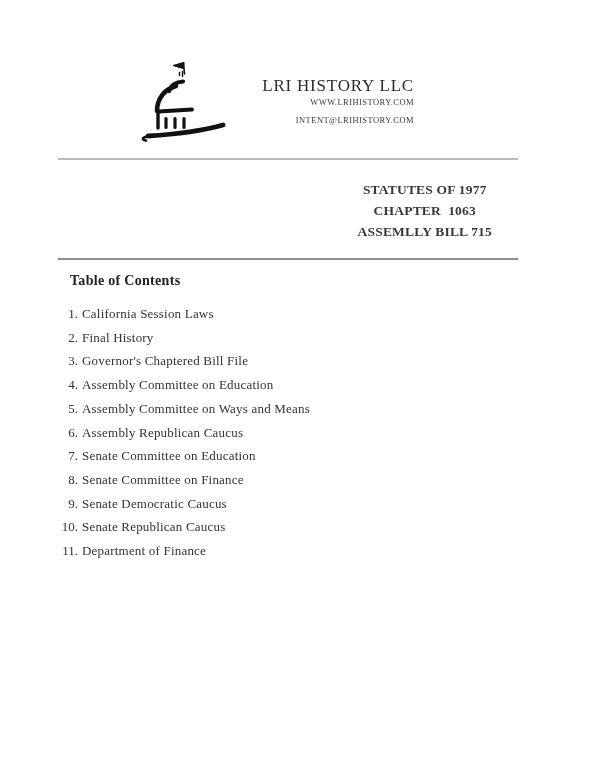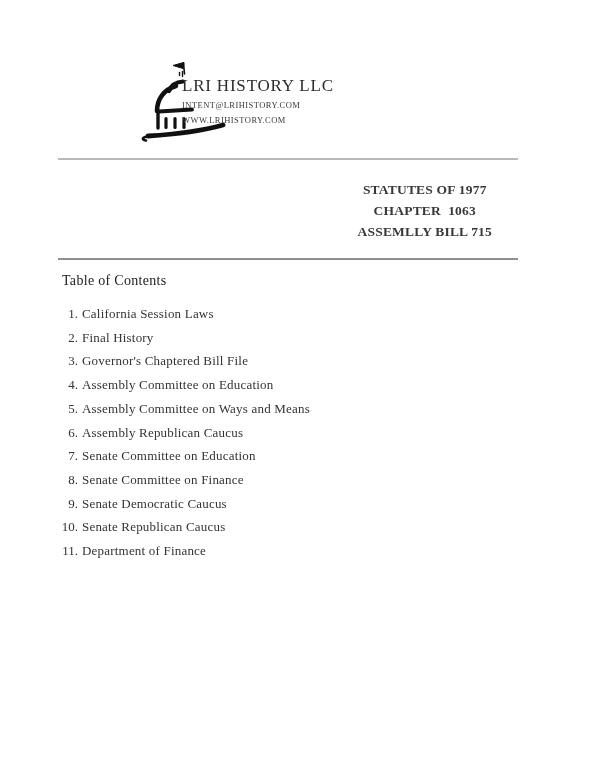--- a/index.html
+++ b/index.html
@@ -23,21 +23,21 @@
     left: 138px;
     top: 58px;
     width: 92px;
     height: 86px;
   }
   .header-text {
     position: absolute;
     left: 182px;
     top: 76px;
     width: 232px;
-    text-align: left;
+    text-align: right;
   }
   .company-name {
     font-size: 17px;
     letter-spacing: 0.8px;
     color: #2c2c2c;
     line-height: 19px;
     white-space: nowrap;
   }
   .contact-line {
     font-size: 8.5px;
@@ -76,24 +76,24 @@
     left: 58px;
     top: 258px;
     width: 460px;
     height: 1.5px;
     background: #8f8f8f;
   }
 
   
   .toc-title {
     position: absolute;
-    left: 62px;
+    left: 70px;
     top: 273px;
     font-size: 14px;
-    font-weight: normal;
+    font-weight: bold;
     letter-spacing: 0.3px;
     color: #222222;
   }
   .toc-list {
     position: absolute;
     left: 50px;
     top: 302px;
     width: 420px;
   }
   .toc-row {
@@ -139,22 +139,22 @@
       <path d="M37,59.5 L37,68.5" stroke-width="3.2"></path>
       <path d="M46,59.5 L46,68.5" stroke-width="3.2"></path>
 
       <path d="M10,77 C35,75.5 62,72.5 85,66" stroke-width="4.8"></path>
       <path d="M10,77.5 C5,78 2.5,80.5 8,81.5" stroke-width="2.6"></path>
     </g>
   </svg>
 
   <div class="header-text">
     <div class="company-name">LRI HISTORY LLC</div>
+    <div class="contact-line">WWW.LRIHISTORY.COM</div>
     <div class="contact-line first">INTENT@LRIHISTORY.COM</div>
-    <div class="contact-line">WWW.LRIHISTORY.COM</div>
   </div>
 
   <div class="rule-1"></div>
 
   <div class="doc-info">
     <div class="ws-pre">STATUTES OF 1977</div>
     <div class="ws-pre">CHAPTER  1063</div>
     <div class="ws-pre">ASSEMLLY BILL 715</div>
   </div>
 

